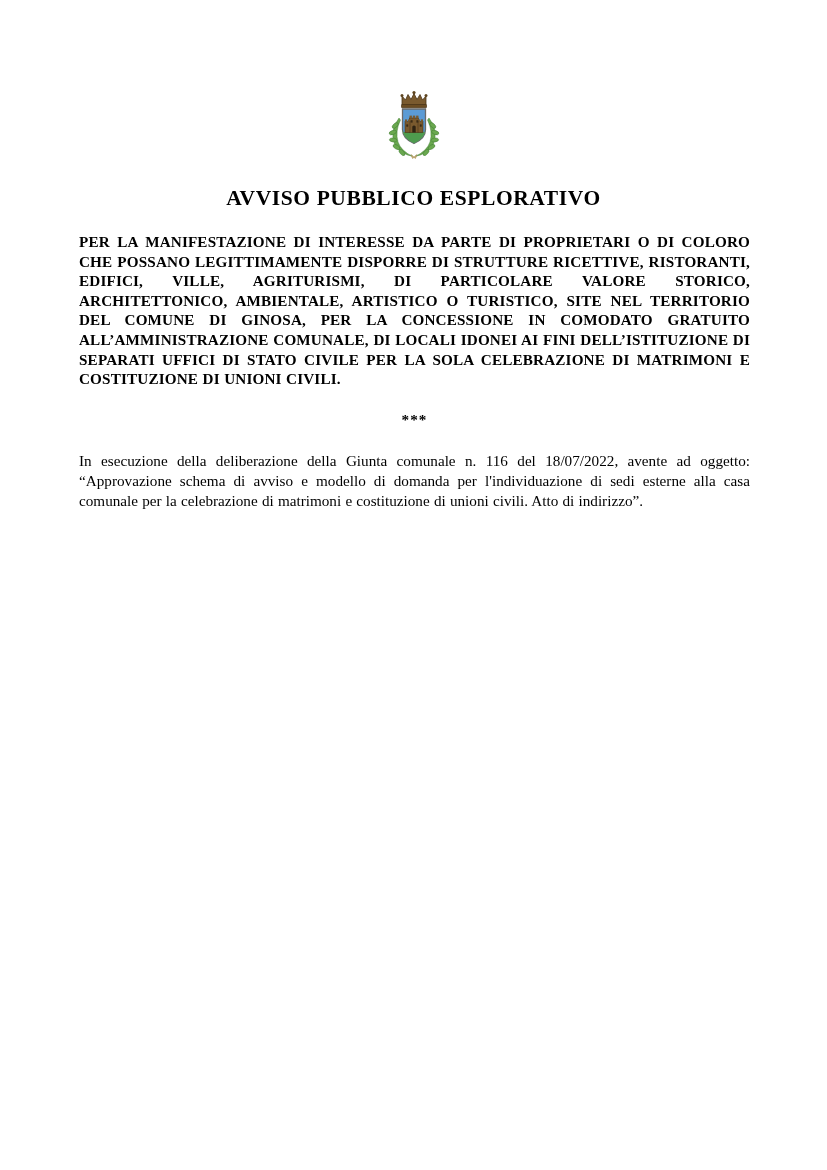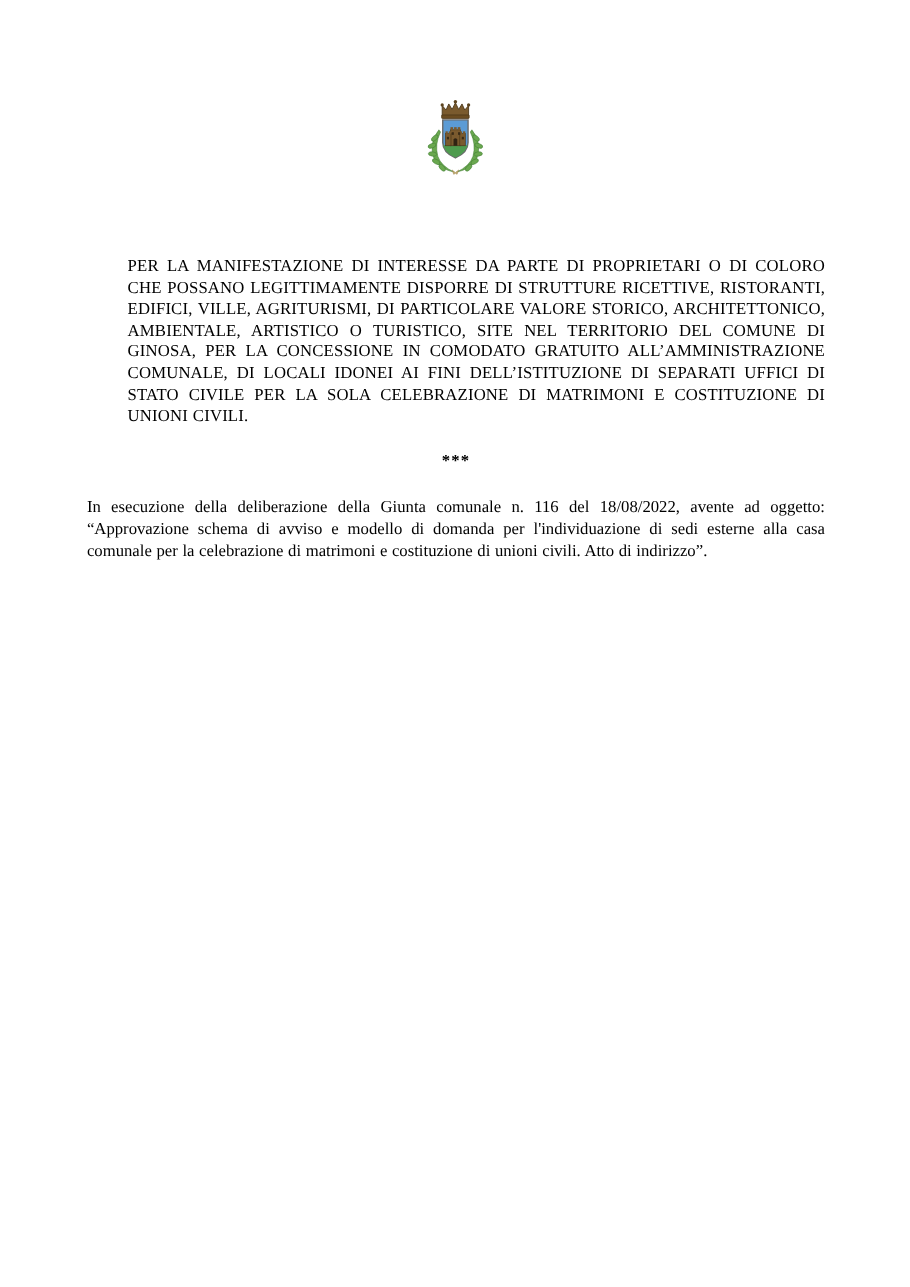--- a/index.html
+++ b/index.html
@@ -61,26 +61,25 @@
     width: 671px;
   }
 
   p {
     margin: 0;
   }
 
   .lead {
     text-align: justify;
     text-align-last: left;
-    font-weight: normal;
+    font-weight: bold;
     font-size: 15.2px;
     line-height: 19.6px;
     letter-spacing: 0.15px;
     word-spacing: 0.5px;
-    margin-left: 37px;
   }
 
   .stars {
     text-align: center;
     font-weight: bold;
     font-size: 15.2px;
     line-height: 19.6px;
     margin-top: 21px;
     letter-spacing: 1px;
   }
@@ -154,23 +153,24 @@
         <ellipse cx="48.5" cy="59" rx="3.8" ry="2" transform="rotate(-30 48.5 59)"></ellipse>
         <ellipse cx="43" cy="64.5" rx="3.8" ry="2" transform="rotate(-48 43 64.5)"></ellipse>
       </g>
 
       <g>
         <path d="M28 66.5 L31 69 L34 66.5 L32.5 70.5 L31 69.4 L29.5 70.5 Z" fill="#c8b070" stroke="#9a8450" stroke-width="0.5"></path>
       </g>
     </svg>
   </div>
 
+  <h1 class="doc-title">AVVISO PUBBLICO ESPLORATIVO</h1>
 
   <div class="content">
 
     <p class="lead">PER LA MANIFESTAZIONE DI INTERESSE DA PARTE DI PROPRIETARI O DI COLORO CHE POSSANO LEGITTIMAMENTE DISPORRE DI STRUTTURE RICETTIVE, RISTORANTI, EDIFICI, VILLE, AGRITURISMI, DI PARTICOLARE VALORE STORICO, ARCHITETTONICO, AMBIENTALE, ARTISTICO O TURISTICO, SITE NEL TERRITORIO DEL COMUNE DI GINOSA, PER LA CONCESSIONE IN COMODATO GRATUITO ALL’AMMINISTRAZIONE COMUNALE, DI LOCALI IDONEI AI FINI DELL’ISTITUZIONE DI SEPARATI UFFICI DI STATO CIVILE PER LA SOLA CELEBRAZIONE DI MATRIMONI E COSTITUZIONE DI UNIONI CIVILI.</p>
 
     <p class="stars">***</p>
 
-    <p class="body-par"><span>In esecuzione della deliberazione della Giunta comunale n. 116 del 18/08/2022, avente ad oggetto: </span><b>“Approvazione schema di avviso e modello di domanda per l'individuazione di sedi esterne alla casa comunale per la celebrazione di matrimoni e costituzione di unioni civili. Atto di indirizzo”</b><span>.</span></p>
+    <p class="body-par"><span>In esecuzione della deliberazione della Giunta comunale n. 116 del 18/07/2022, avente ad oggetto: </span><b>“Approvazione schema di avviso e modello di domanda per l'individuazione di sedi esterne alla casa comunale per la celebrazione di matrimoni e costituzione di unioni civili. Atto di indirizzo”</b><span>.</span></p>
 
   </div>
 </div>
 
 </body></html>

